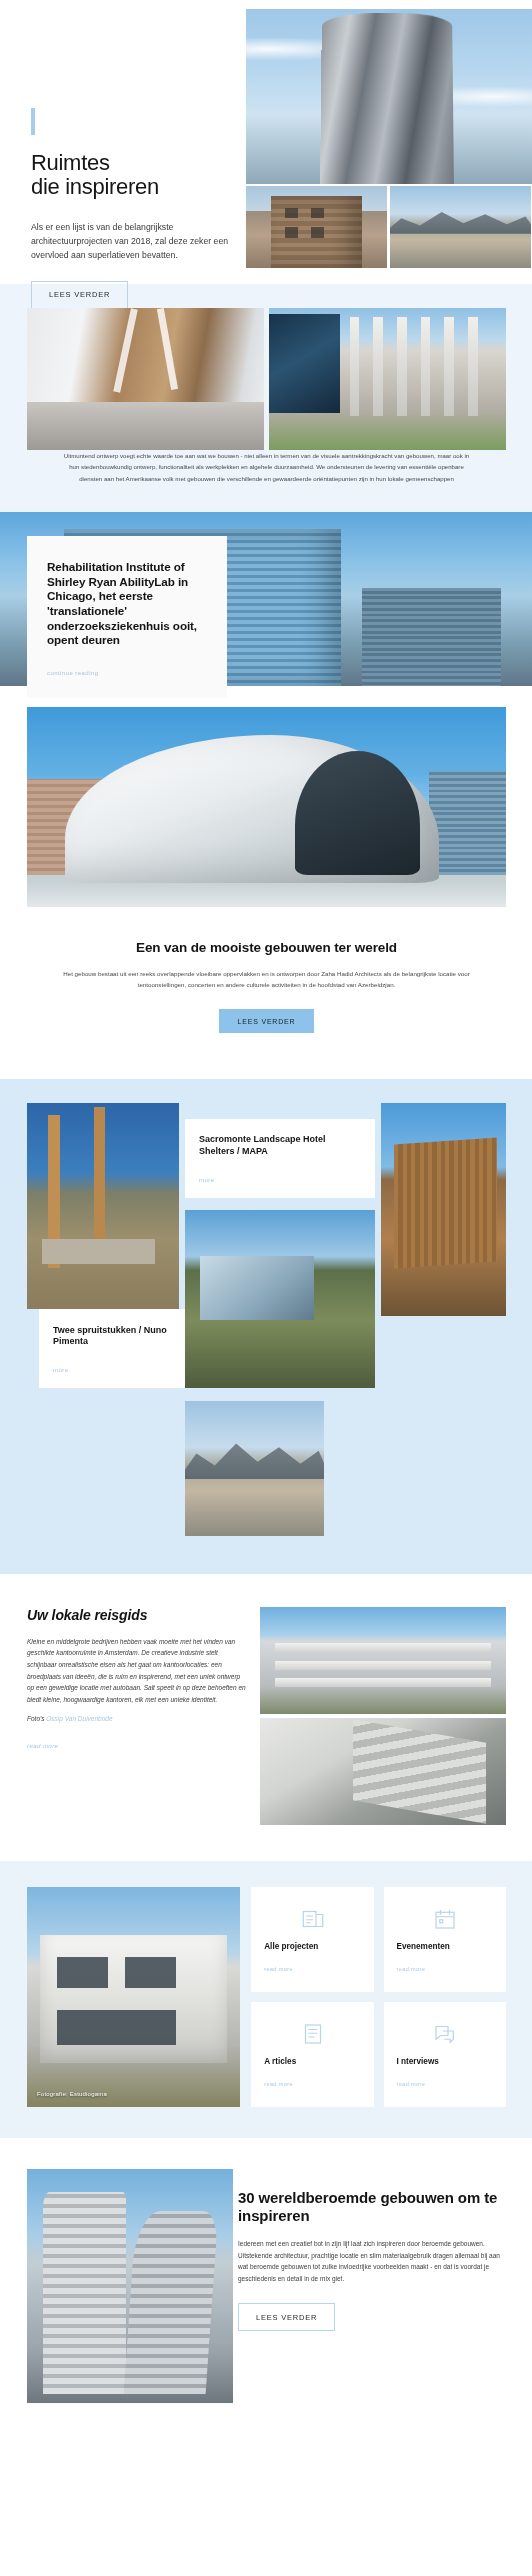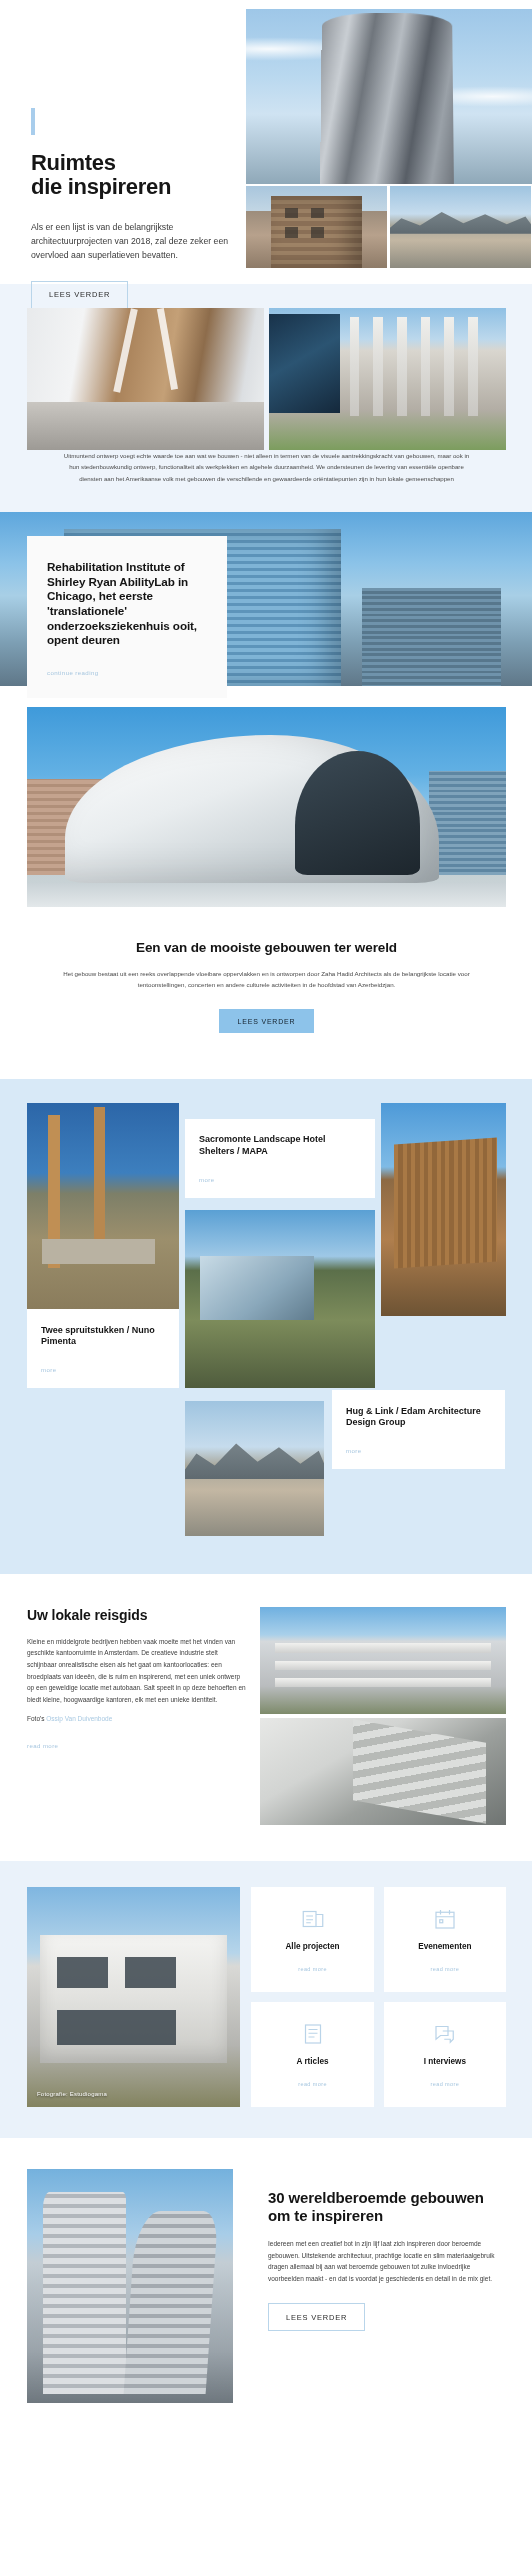--- a/index.html
+++ b/index.html
@@ -199,21 +199,21 @@
 
   
   .hero { position:relative; height:284px; }
   .hero-images{ position:absolute; right:0; top:8.5px; width:287px; }
   .hero-img-main{ width:100%; height:175px; }
   .hero-img-row{ display:flex; gap:2.8px; margin-top:2.8px; }
   .hero-img-row .ph{ width:141px; height:82px; }
   .hero-text{ position:absolute; left:31px; top:108px; width:220px; }
   .accent-bar{ width:4.3px; height:27px; background:#a8cdec; margin-bottom:15.6px; }
   h1.hero-title{
-    font-size:22px; line-height:1.12; font-weight:700; letter-spacing:-0.3px;
+    font-size:22px; line-height:1.12; font-weight:400; letter-spacing:-0.3px;
     color:#161616; margin-bottom:12.8px;
   }
   p.hero-sub{
     font-size:8.7px; line-height:1.62; color:#3a3a3a; width:213px; margin-bottom:18.5px;margin-top:20px;
   }
   .btn-outline{
     display:inline-block; border:0.7px solid #b9d5ea; background:transparent;
     color:#2a2a2a; font-size:7.5px; letter-spacing:0.8px; padding:8.5px 17px;
     text-transform:uppercase; cursor:pointer; font-family:inherit;
   }
@@ -258,53 +258,53 @@
   }
 
   
   .sec-projects{ background:#d8e9f7; padding:24px 27px 31px; position:relative; }
   .proj-grid{ position:relative; height:440px; }
   .proj-grid .ph, .proj-card{ position:absolute; }
   .proj-card{ background:#ffffff; padding:15.6px 14px 14px; }
   .proj-card h4{ font-size:9px; line-height:1.3; font-weight:700; color:#141414; margin-bottom:14px; }
 
   .p-a{ left:0; top:0; width:152px; height:206px; }
-  .p-b{ left:0; top:206px; width:152px; }
+  .p-b{ left:12px; top:206px; width:152px; }
   .p-c{ left:158px; top:15.6px; width:190px; }
   .p-d{ left:158px; top:107px; width:190px; height:178px; }
   .p-e{ left:354px; top:0; width:125px; height:213px; }
   .p-f{ left:305px; top:287px; width:173px; }
   .p-g{ left:158px; top:298px; width:139px; height:135px; }
 
   
   .sec-guide{ padding:33px 27px 36px; display:flex; gap:12.8px; }
-  .guide-left{ width:220px; }
+  .guide-left{ width:220px;font-style:italic; }
   .guide-left h2{ font-size:14px; font-weight:700; color:#141414; margin-bottom:12.8px; letter-spacing:-0.1px; }
   .guide-left p{ font-size:6.5px; line-height:1.78; color:#3c3c3c; margin-bottom:10px; }
   .credit{ font-size:6.5px; color:#3c3c3c; margin-bottom:15.6px; }
   .credit a{ color:#a9c9e2; text-decoration:none; }
   .guide-right{ flex:1; display:flex; flex-direction:column; gap:4.3px; }
   .guide-right .ph{ width:100%; height:107px; }
 
   
   .sec-icons{ background:#eaf2fa; padding:25.6px 27px 31px; display:flex; gap:11.4px; }
   .icons-photo{ width:213px; position:relative; }
   .icons-photo .ph{ width:100%; height:220px; }
   .photo-caption{
     position:absolute; left:10px; bottom:10px; color:#fff; font-size:6px;
     letter-spacing:0.2px; text-shadow:0 0.7px 2.1px rgba(0,0,0,.55);
   }
   .icons-grid{ flex:1; display:grid; grid-template-columns:1fr 1fr; gap:10px; }
-  .icon-card{ background:#ffffff; padding:17px 12.8px 14px; text-align:center; }
+  .icon-card{ background:#ffffff; padding:17px 12.8px 14px; }
   .icon-card .glyph{ margin:2.8px auto 11.4px; width:24px; height:24px; color:#b9d3e8; }
   .icon-card h5{ font-size:8.2px; font-weight:700; color:#141414; margin-bottom:10px; }
   .icon-card .link-soft{ font-size:5.5px; }
 
   
-  .sec-final{ padding:31px 27px 41px; display:flex; gap:35px; align-items:flex-start; }
+  .sec-final{ padding:31px 27px 41px; display:flex; gap:5px; align-items:flex-start; }
   .final-img{ width:206px; height:234px; }
   .final-text{ flex:1; padding-top:20px; }
   .final-text h2{ font-size:15px; line-height:1.22; font-weight:700; color:#141414; margin-bottom:12.8px; letter-spacing:-0.1px; }
   .final-text p{ font-size:6.5px; line-height:1.78; color:#3c3c3c; margin-bottom:18.5px; }
 </style>
 </head>
 <body>
 
 <div class="page">
 
@@ -406,24 +406,20 @@
       </div>
 
       <div class="ph greenroof p-d">
         <div class="gl"></div>
       </div>
 
       <div class="ph woodbox p-e">
         <div class="box"></div>
       </div>
 
-      <div class="proj-card p-f">
-        <h4>Hug &amp; Link / Edam Architecture Design Group</h4>
-        <a href="#" class="link-soft">more</a>
-      </div>
 
       <div class="ph desert p-g">
         <div class="mt"></div>
       </div>
     </div>
   </section>
 
   <section class="sec-guide">
     <div class="guide-left">
       <h2>Uw lokale reisgids</h2>

